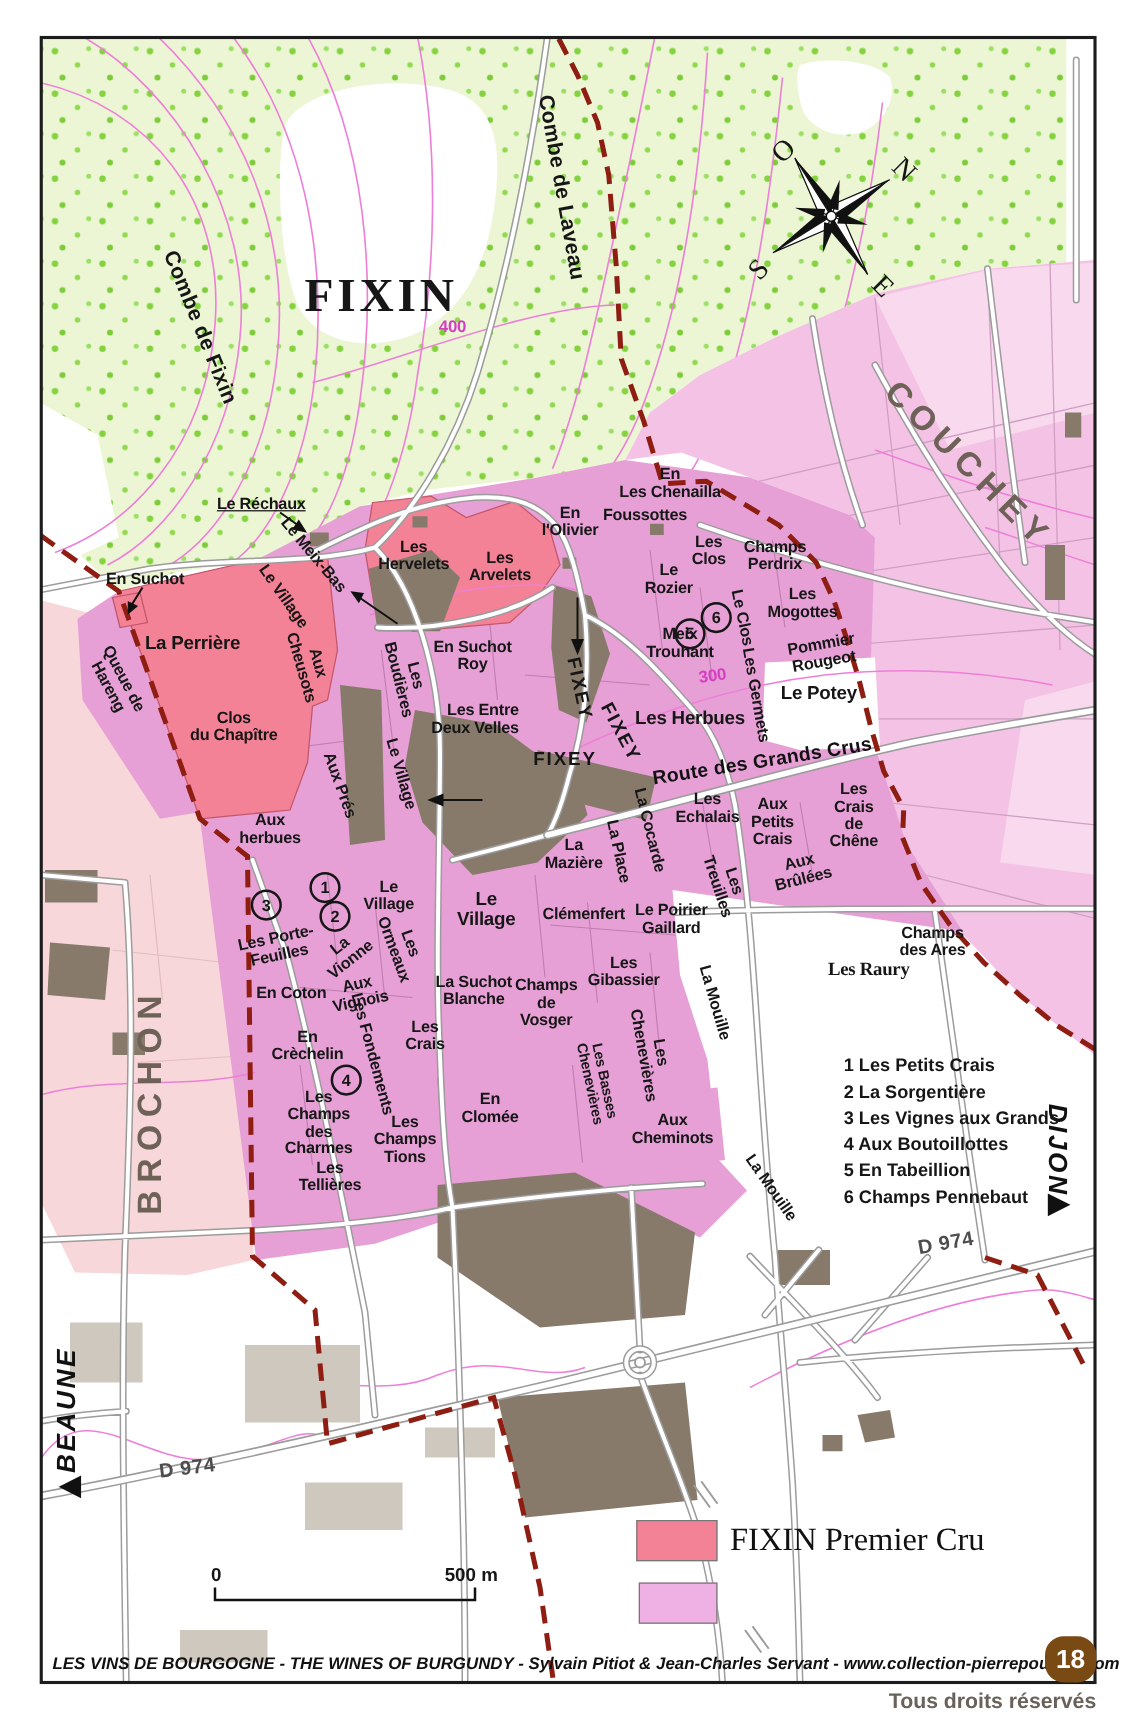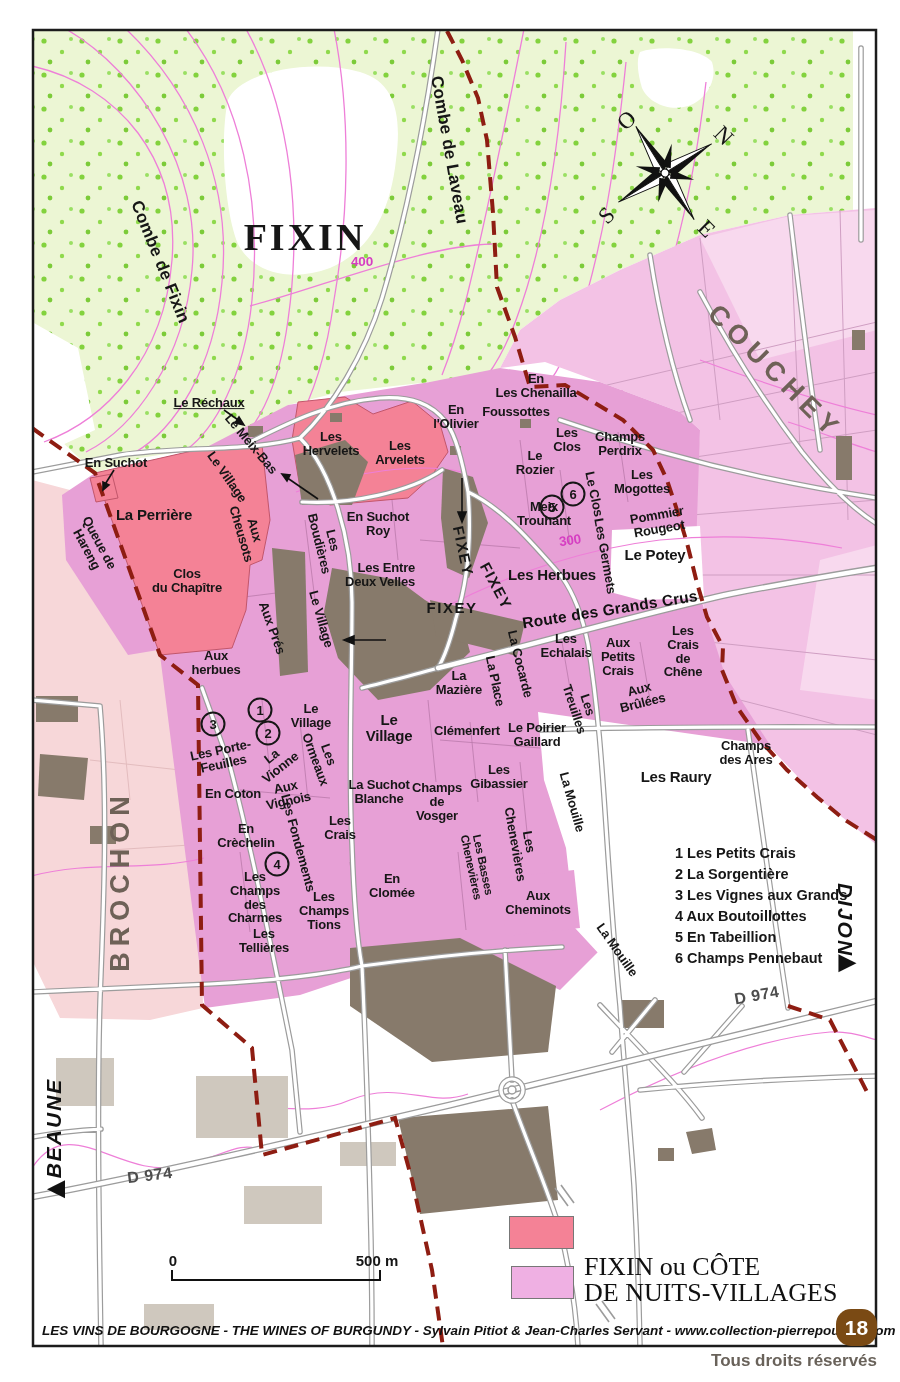--- a/index.html
+++ b/index.html
@@ -312,21 +312,21 @@
 <div class="lbl" style="left:233px;top:794px;">En Coton</div>
 <div class="lbl" style="left:287px;top:794px;transform:translate(-50%,-50%) rotate(-12deg);">Aux
 Vignois</div>
 <div class="lbl" style="left:379px;top:792px;">La Suchot
 Blanche</div>
 <div class="lbl" style="left:437px;top:802px;">Champs
 de
 Vosger</div>
 <div class="lbl" style="left:499px;top:777px;">Les
 Gibassier</div>
-<div class="lbl t-vy-lg" style="left:676px;top:777px;">Les Raury</div>
+<div class="lbl t-vy-lg" style="left:695px;top:777px;font-family:Liberation Serif, serif;">Les Raury</div>
 <div class="lbl" style="left:572px;top:802px;transform:translate(-50%,-50%) rotate(74deg);">La Mouille</div>
 <div class="lbl" style="left:617px;top:950px;transform:translate(-50%,-50%) rotate(55deg);">La Mouille</div>
 <div class="lbl" style="left:246px;top:836px;">En
 Crèchelin</div>
 <div class="lbl" style="left:298px;top:843px;transform:translate(-50%,-50%) rotate(75deg);">Les Fondements</div>
 <div class="lbl" style="left:340px;top:828px;">Les
 Crais</div>
 <div class="lbl" style="left:255px;top:898px;">Les
 Champs
 des
@@ -356,21 +356,20 @@
 <div class="keyline" style="left:675px;top:867px;">2 La Sorgentière</div>
 <div class="keyline" style="left:675px;top:888px;">3 Les Vignes aux Grands</div>
 <div class="keyline" style="left:675px;top:909px;">4 Aux Boutoillottes</div>
 <div class="keyline" style="left:675px;top:930px;">5 En Tabeillion</div>
 <div class="keyline" style="left:675px;top:951px;">6 Champs Pennebaut</div>
 
 <div class="scalelbl" style="left:173px;top:1253px;">0</div>
 <div class="scalelbl" style="left:377px;top:1253px;">500 m</div>
 
 <div class="legend-swatch" style="left:509px;top:1216px;width:63px;height:31px;background:#f48296;"></div>
+<div class="legend-label" style="left:584px;top:1219px;">FIXIN Premier Cru</div>
 <div class="legend-swatch" style="left:511px;top:1266px;width:61px;height:31px;background:#efb0e3;"></div>
-<div class="legend-label" style="left:584px;top:1254px;">FIXIN ou CÔTE
-DE NUITS-VILLAGES</div>
 
 <div class="footer-credit" style="left:42px;top:1324px;">LES VINS DE BOURGOGNE - THE WINES OF BURGUNDY - Sylvain Pitiot &amp; Jean-Charles Servant - www.collection-pierrepoupon.com</div>
 <div class="page-box" style="left:836px;top:1309px;border-radius:15px;">18</div>
 <div class="rights" style="right:23px;top:1352px;">Tous droits réservés</div>
 
 </div>
 
 </body></html>

